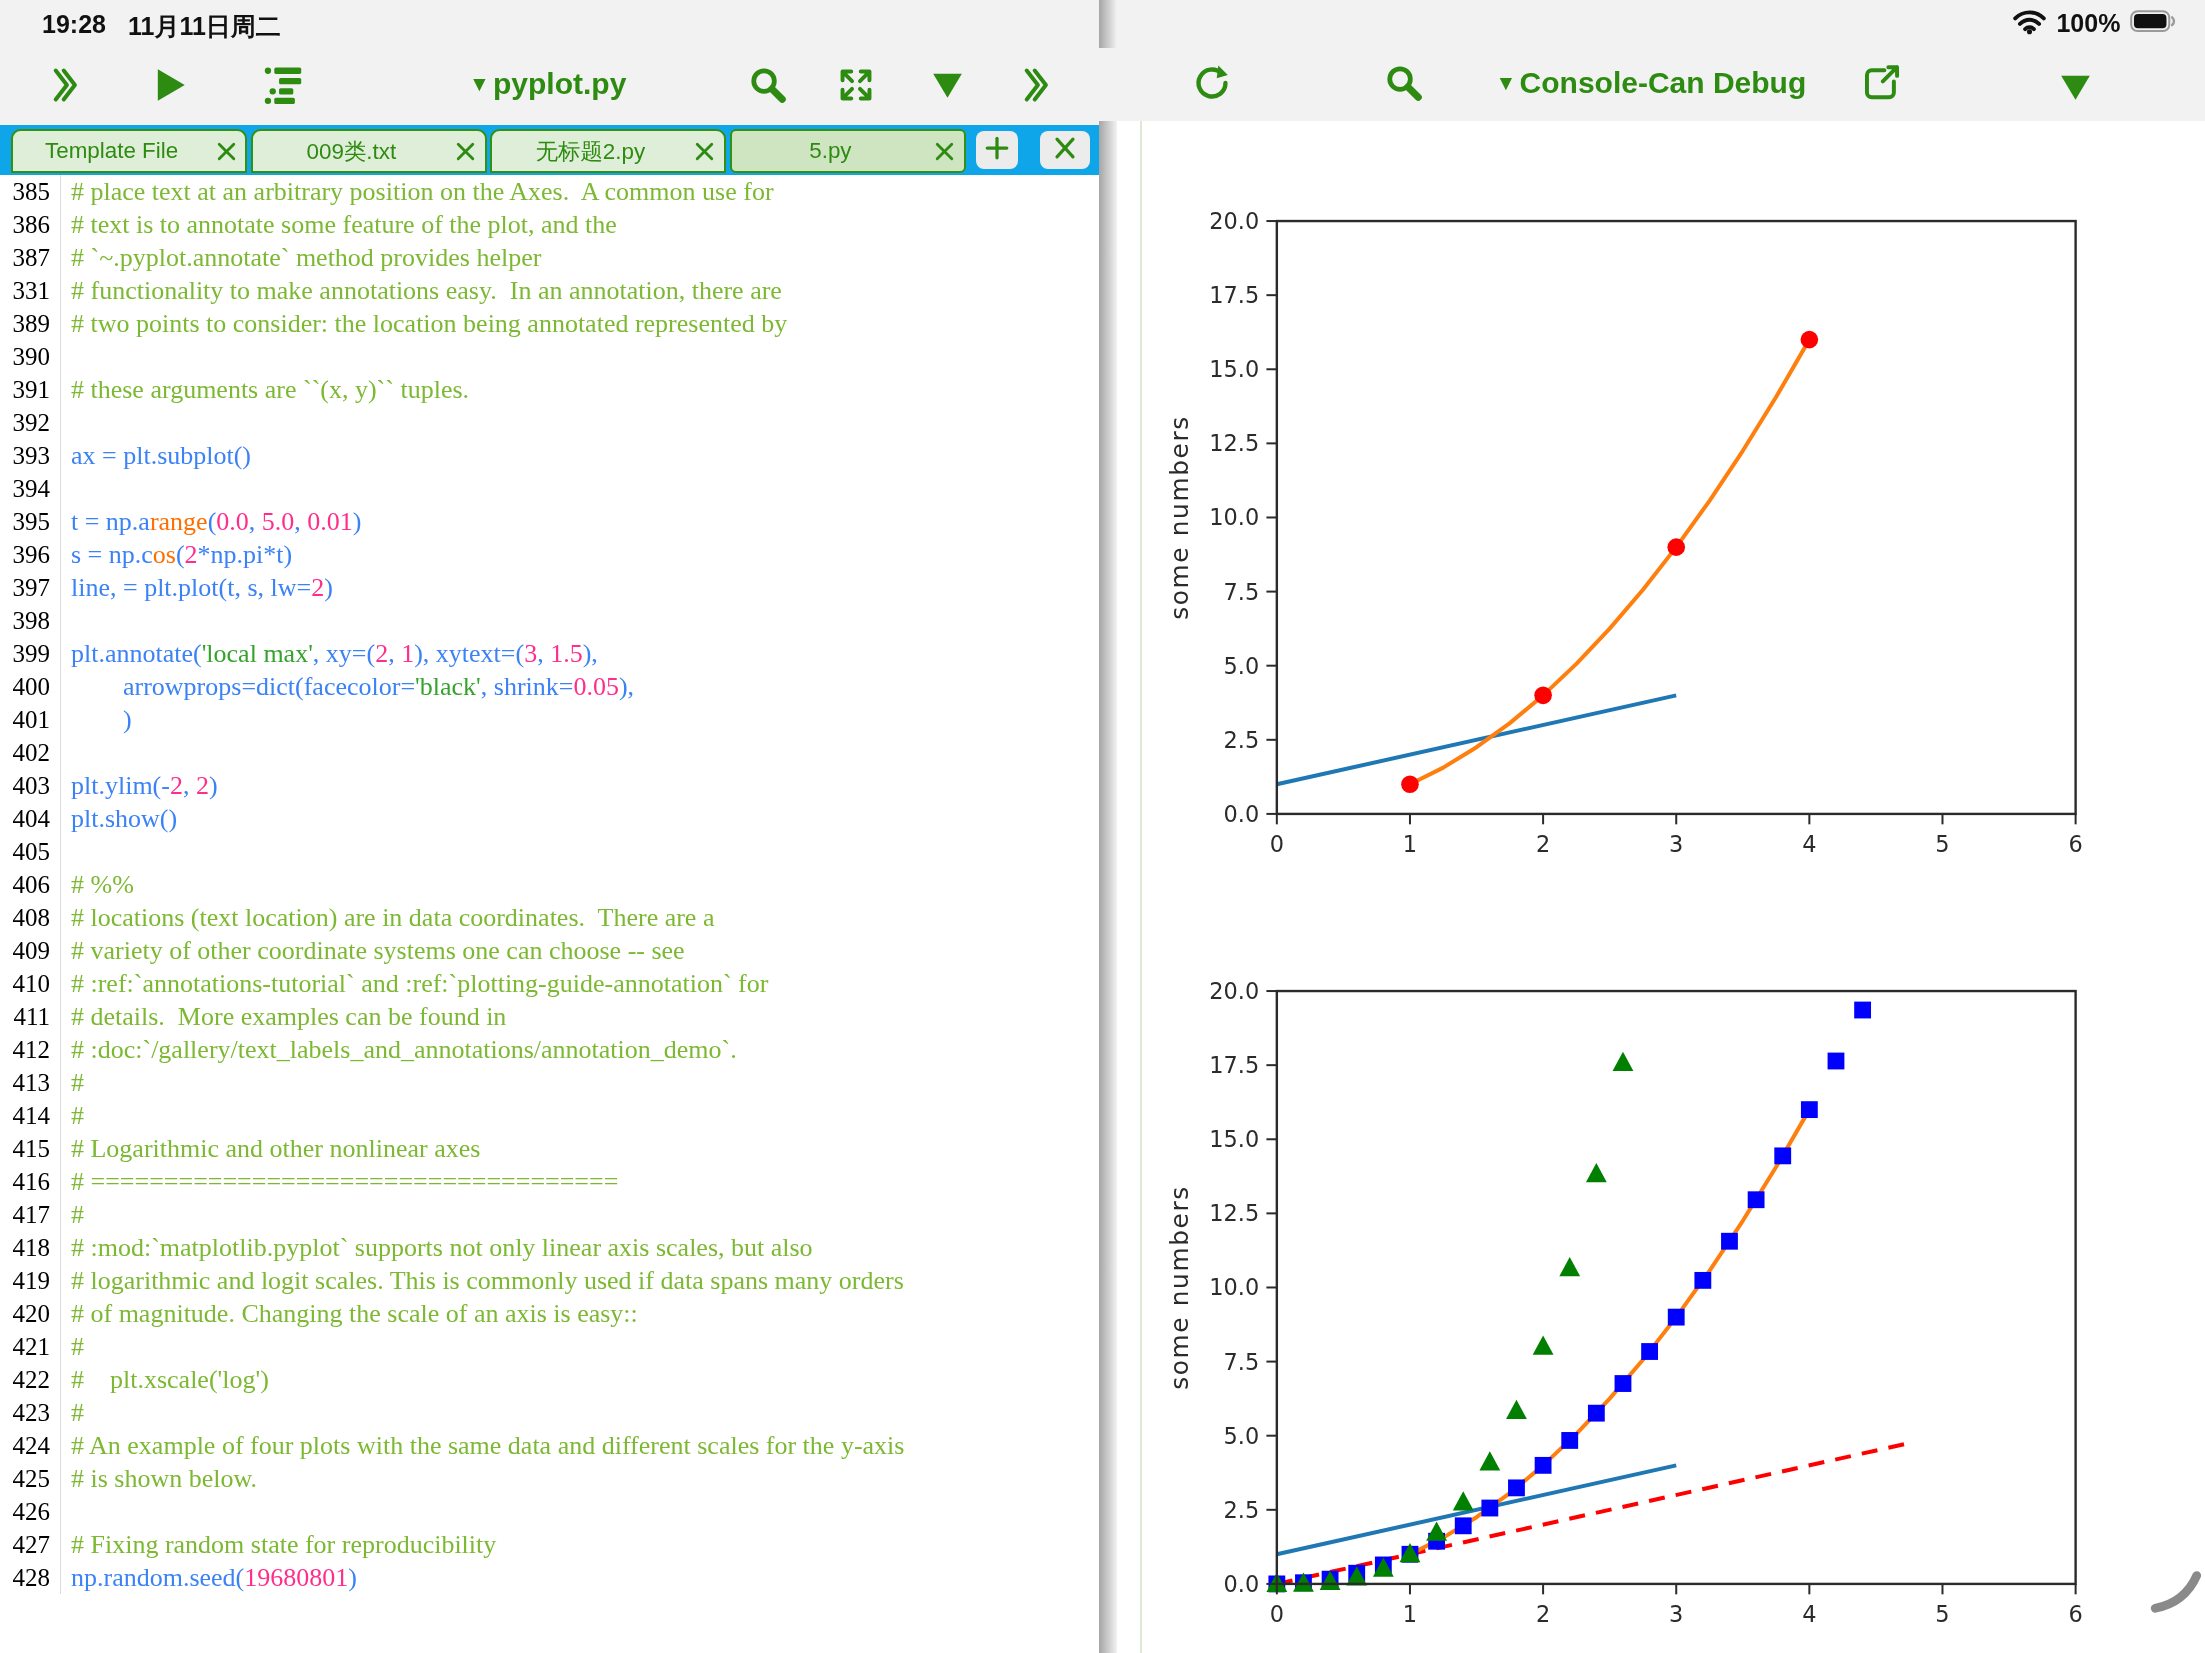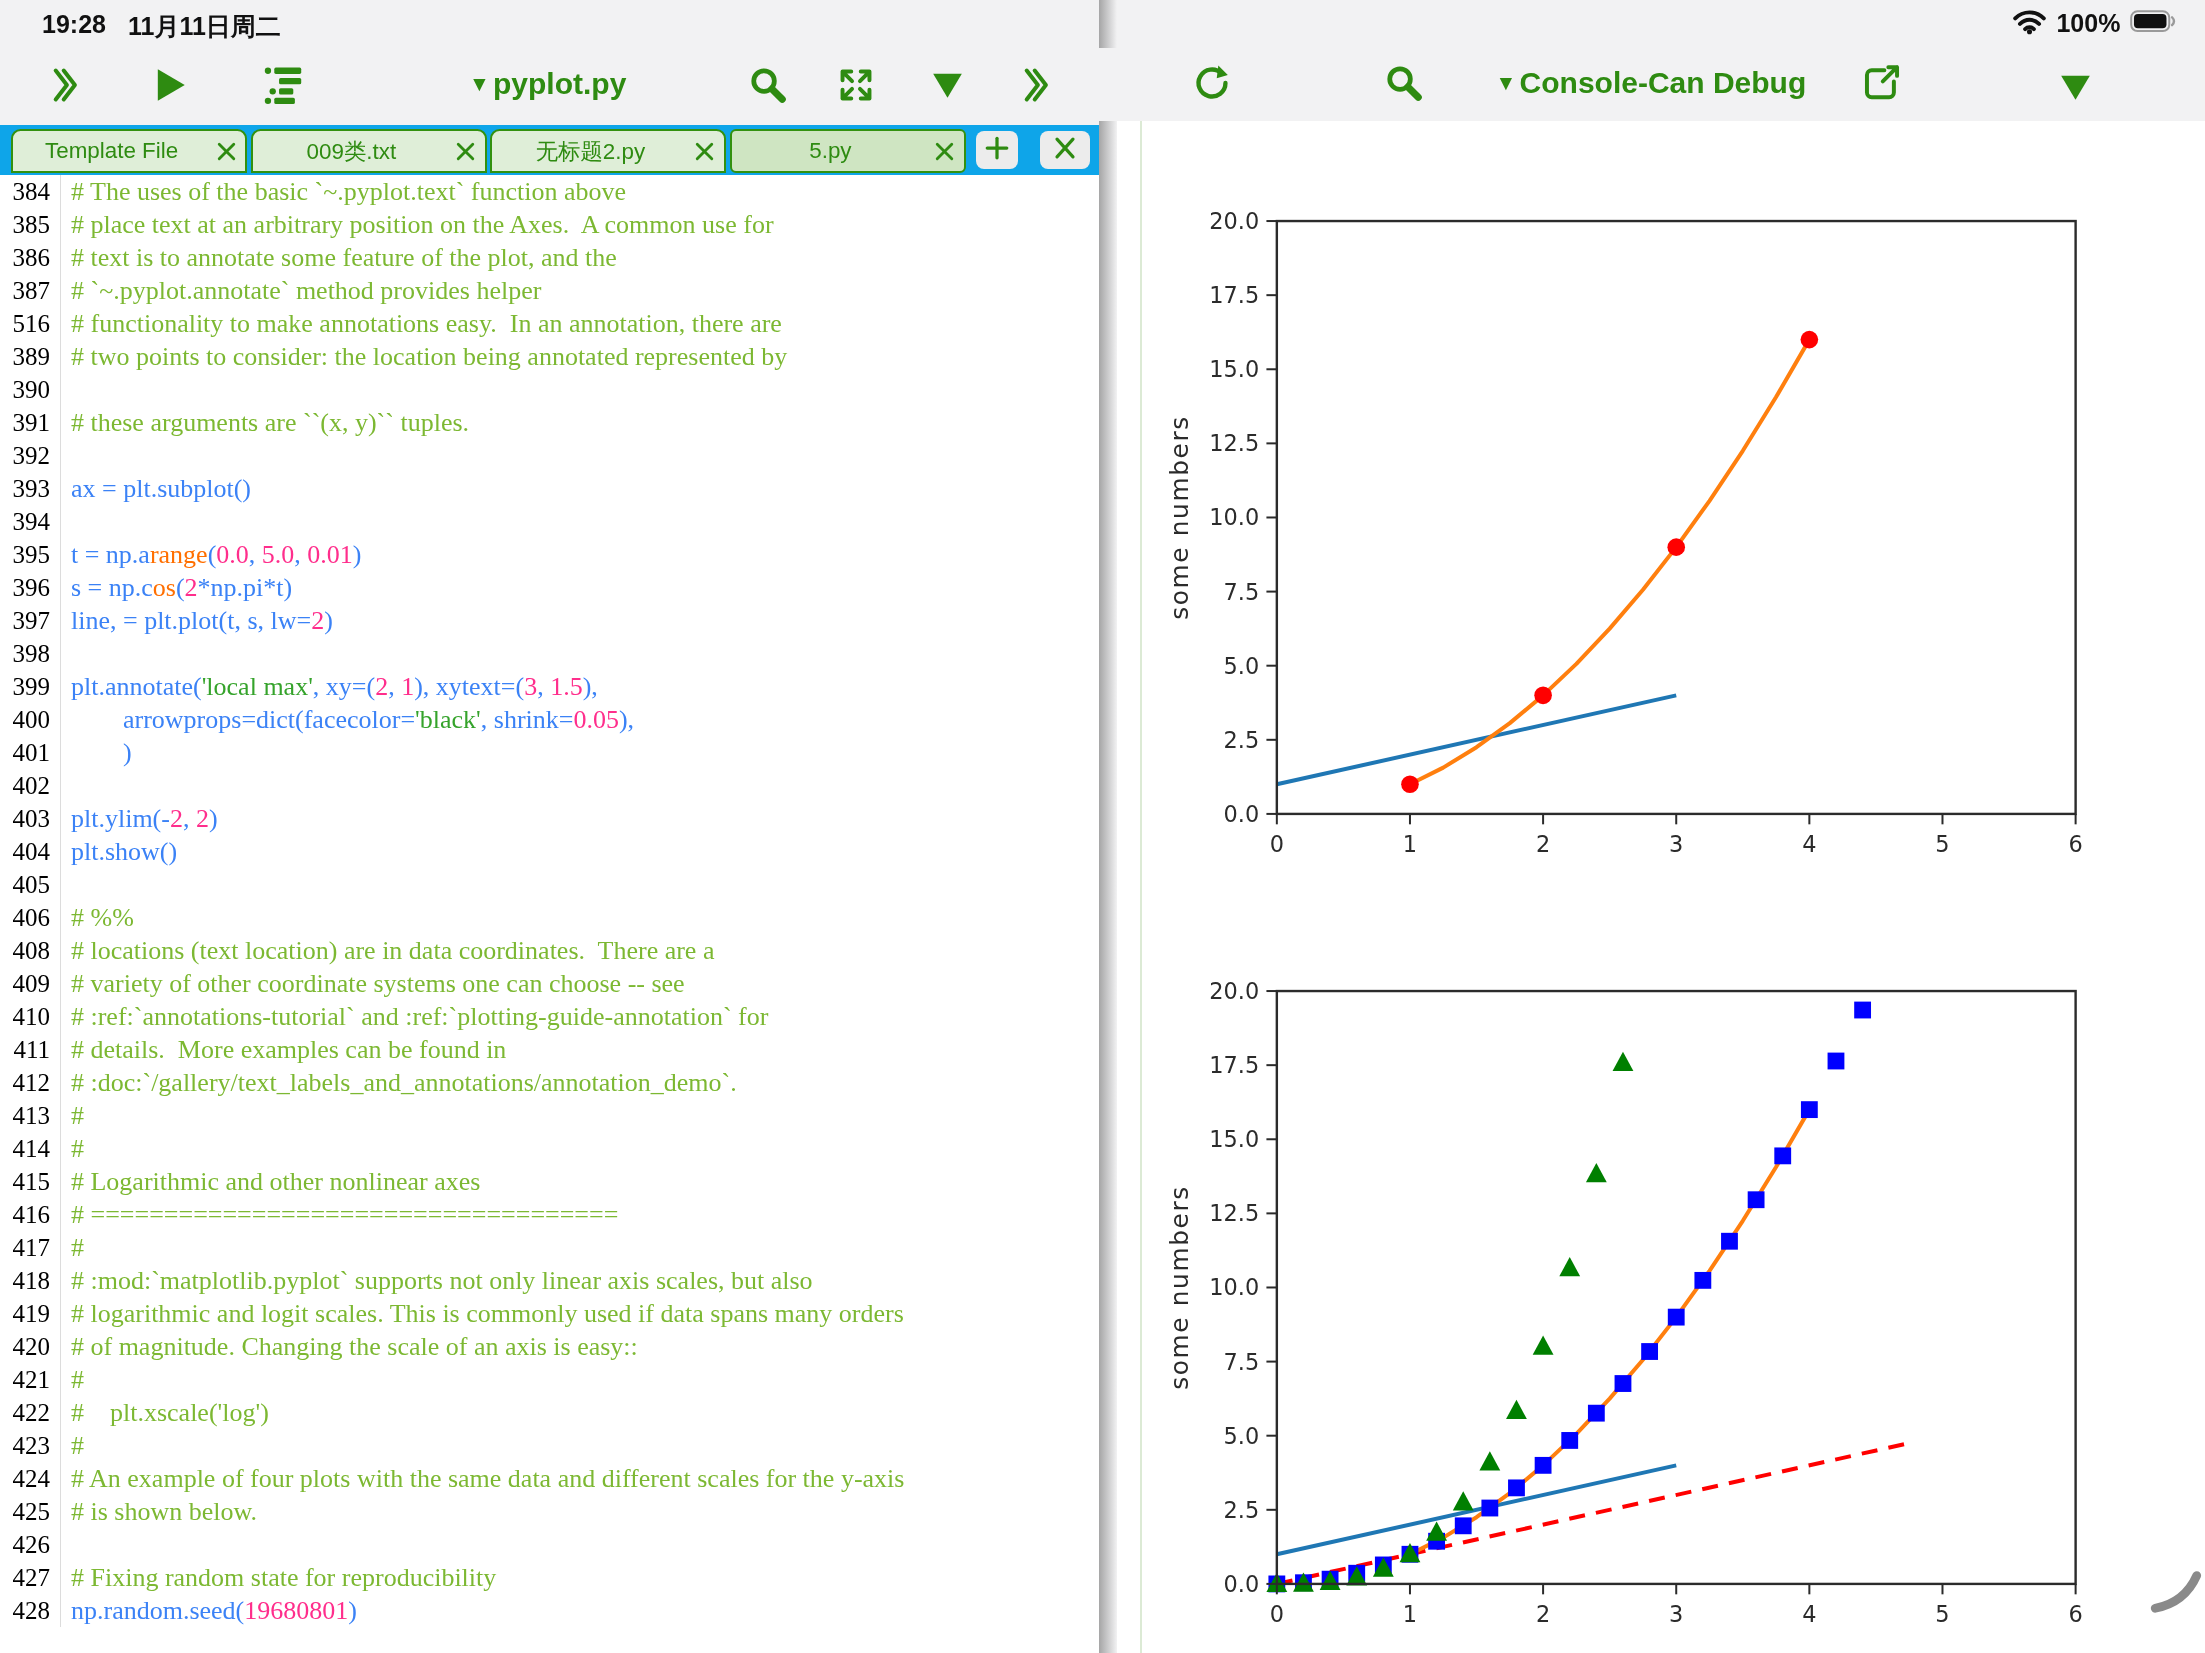--- a/index.html
+++ b/index.html
@@ -203,25 +203,24 @@
       <span>
         <svg width="24" height="26" viewBox="0 0 30 32" class="gicon" style="stroke-width:4">
           <line x1="5" y1="5" x2="25" y2="27"></line>
             <line x1="25" y1="5" x2="5" y2="27"></line>
         </svg>
       </span>
     </div>
   </div>
 
   <div id="code-area" class="abs">
-      <div class="code-line"><span class="gut">384</span><span class="code-text"><span class="seg-c"># The uses of the basic `~.pyplot.text` function above</span></span></div>
       <div class="code-line"><span class="gut">385</span><span class="code-text"><span class="seg-c"># place text at an arbitrary position on the Axes.  A common use for</span></span></div>
       <div class="code-line"><span class="gut">386</span><span class="code-text"><span class="seg-c"># text is to annotate some feature of the plot, and the</span></span></div>
       <div class="code-line"><span class="gut">387</span><span class="code-text"><span class="seg-c"># `~.pyplot.annotate` method provides helper</span></span></div>
-      <div class="code-line"><span class="gut">516</span><span class="code-text"><span class="seg-c"># functionality to make annotations easy.  In an annotation, there are</span></span></div>
+      <div class="code-line"><span class="gut">331</span><span class="code-text"><span class="seg-c"># functionality to make annotations easy.  In an annotation, there are</span></span></div>
       <div class="code-line"><span class="gut">389</span><span class="code-text"><span class="seg-c"># two points to consider: the location being annotated represented by</span></span></div>
       <div class="code-line"><span class="gut">390</span></div>
       <div class="code-line"><span class="gut">391</span><span class="code-text"><span class="seg-c"># these arguments are ``(x, y)`` tuples.</span></span></div>
       <div class="code-line"><span class="gut">392</span><span class="code-text"></span></div>
       <div class="code-line"><span class="gut">393</span><span class="code-text"><span class="seg-k">ax = plt.subplot()</span></span></div>
       <div class="code-line"><span class="gut">394</span><span class="code-text"></span></div>
       <div class="code-line"><span class="gut">395</span><span class="code-text"><span class="seg-k">t = np.a</span><span class="seg-b">range</span><span class="seg-k">(</span><span class="seg-n">0.0</span><span class="seg-k">, </span><span class="seg-n">5.0</span><span class="seg-k">, </span><span class="seg-n">0.01</span><span class="seg-k">)</span></span></div>
       <div class="code-line"><span class="gut">396</span><span class="code-text"><span class="seg-k">s = np.c</span><span class="seg-b">os</span><span class="seg-k">(</span><span class="seg-n">2</span><span class="seg-k">*np.pi*t)</span></span></div>
       <div class="code-line"><span class="gut">397</span><span class="code-text"><span class="seg-k">line, = plt.plot(t, s, lw=</span><span class="seg-n">2</span><span class="seg-k">)</span></span></div>
       <div class="code-line"><span class="gut">398</span><span class="code-text"></span></div>

